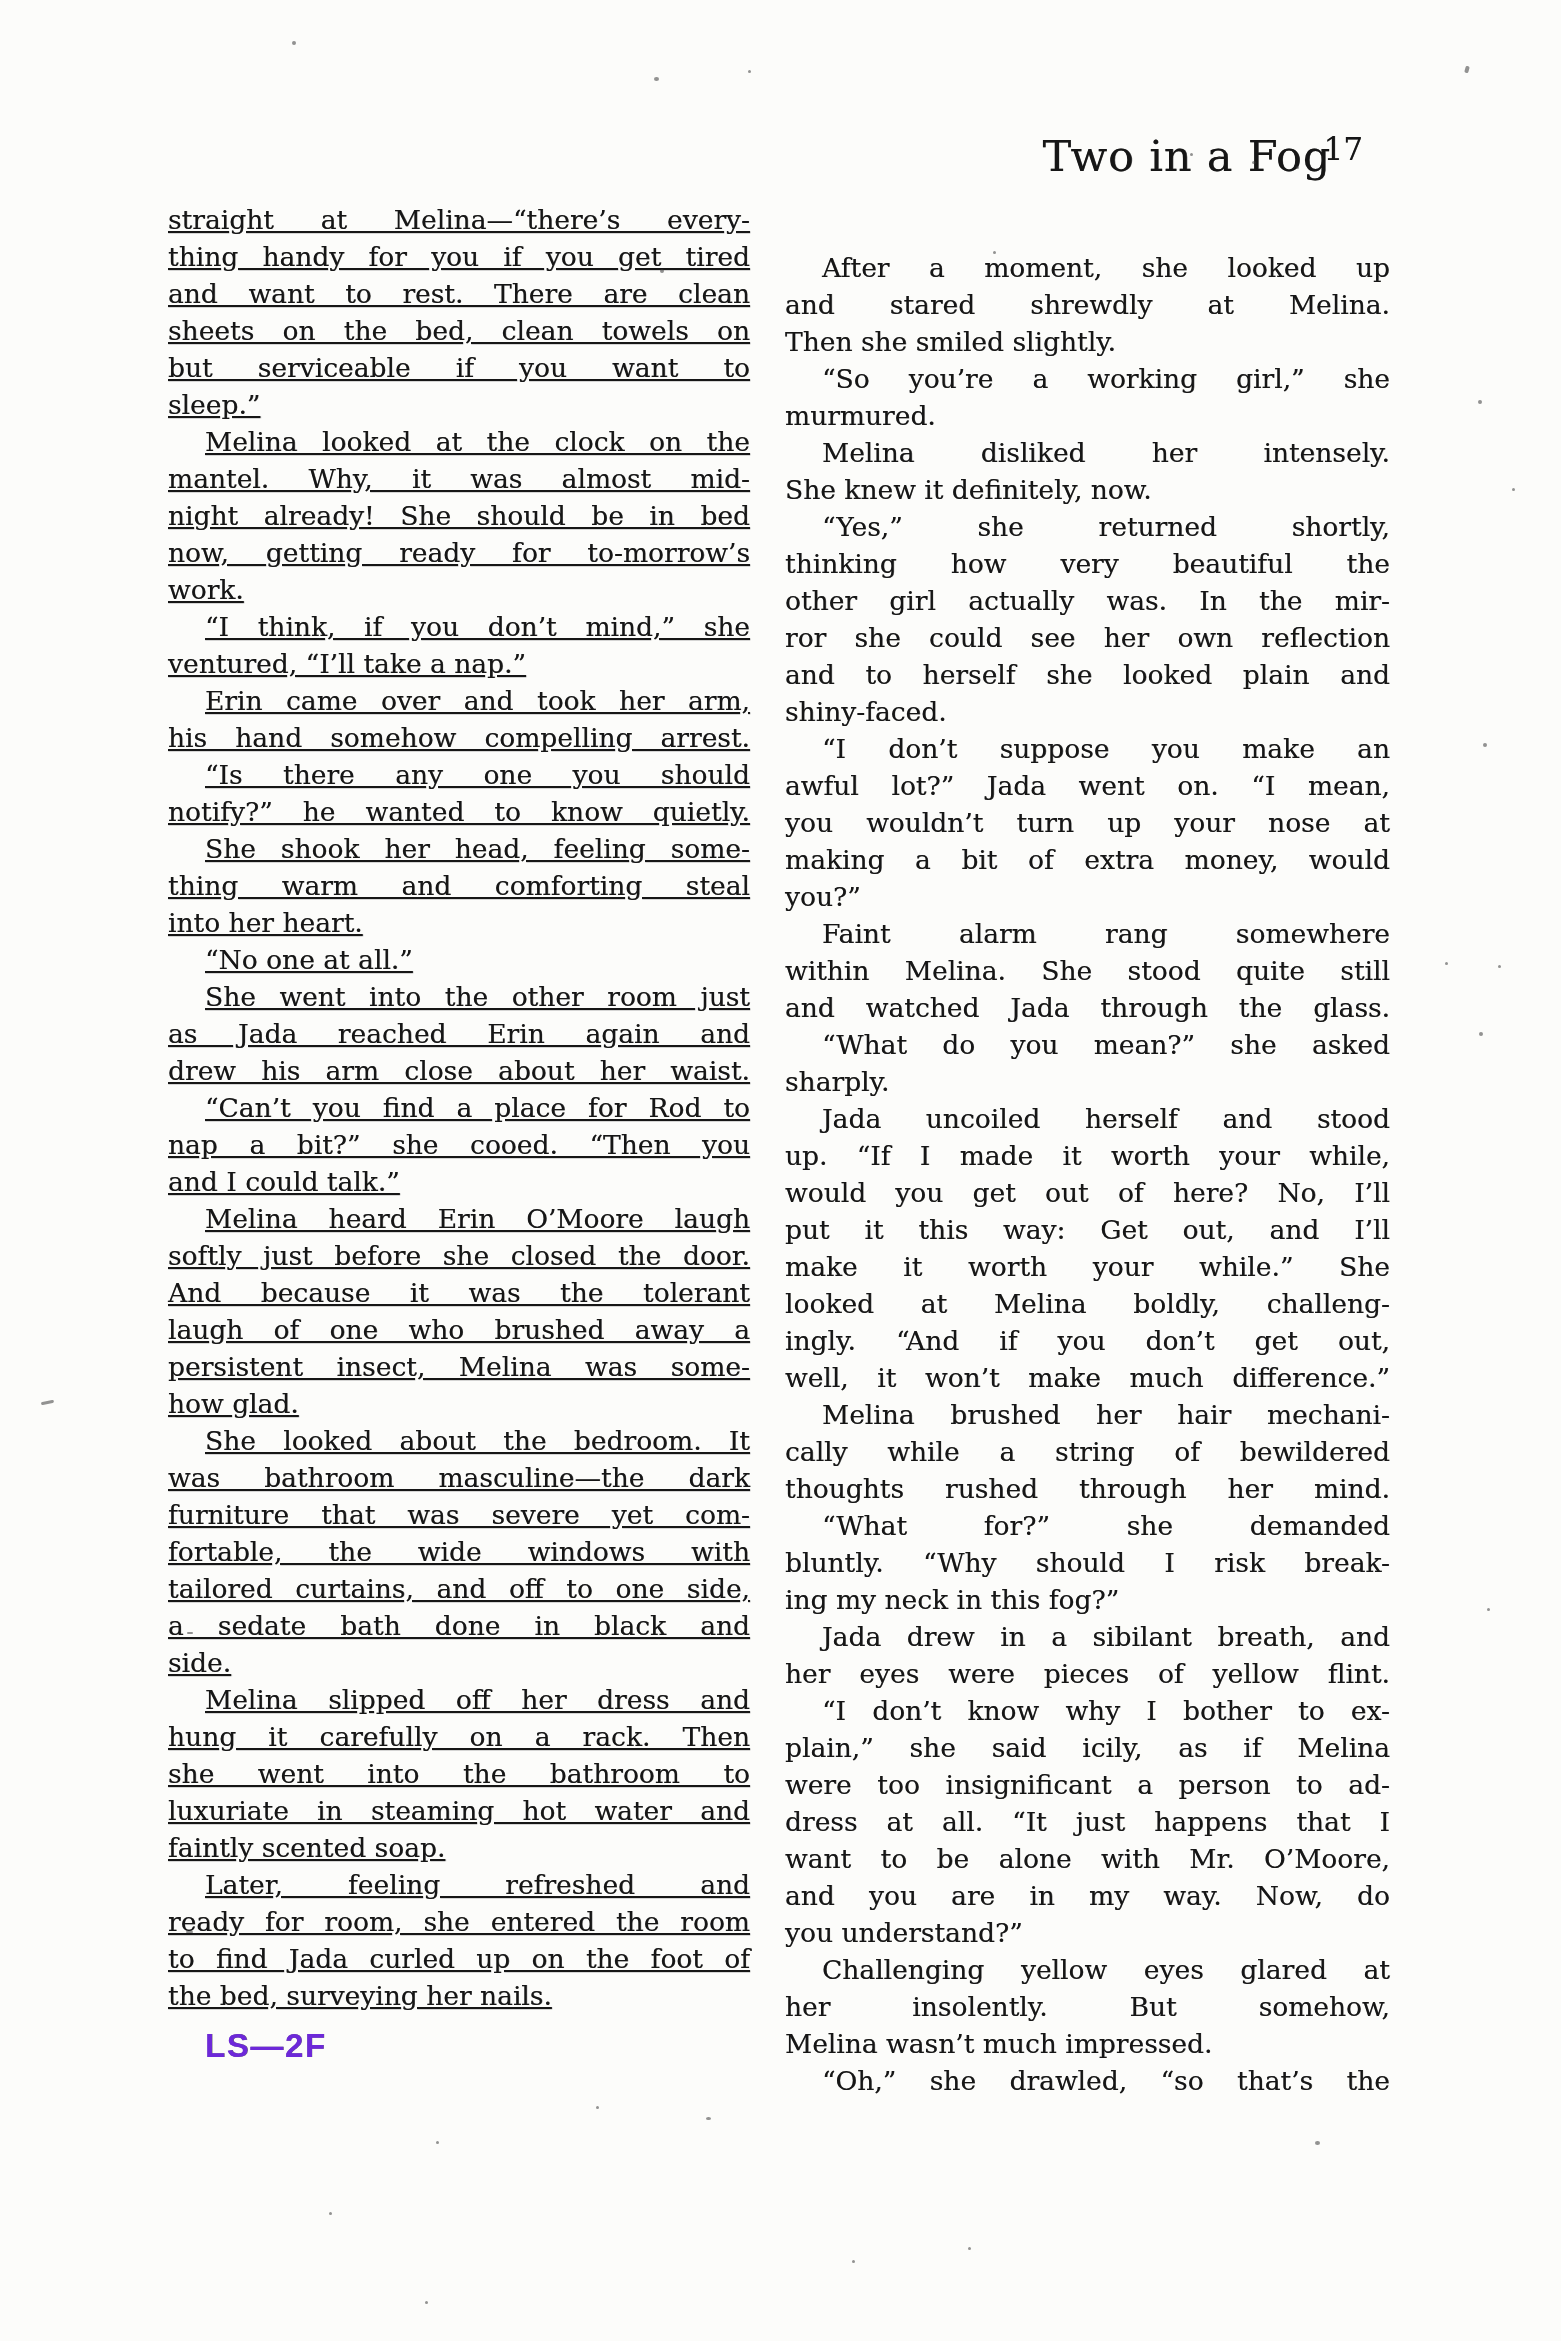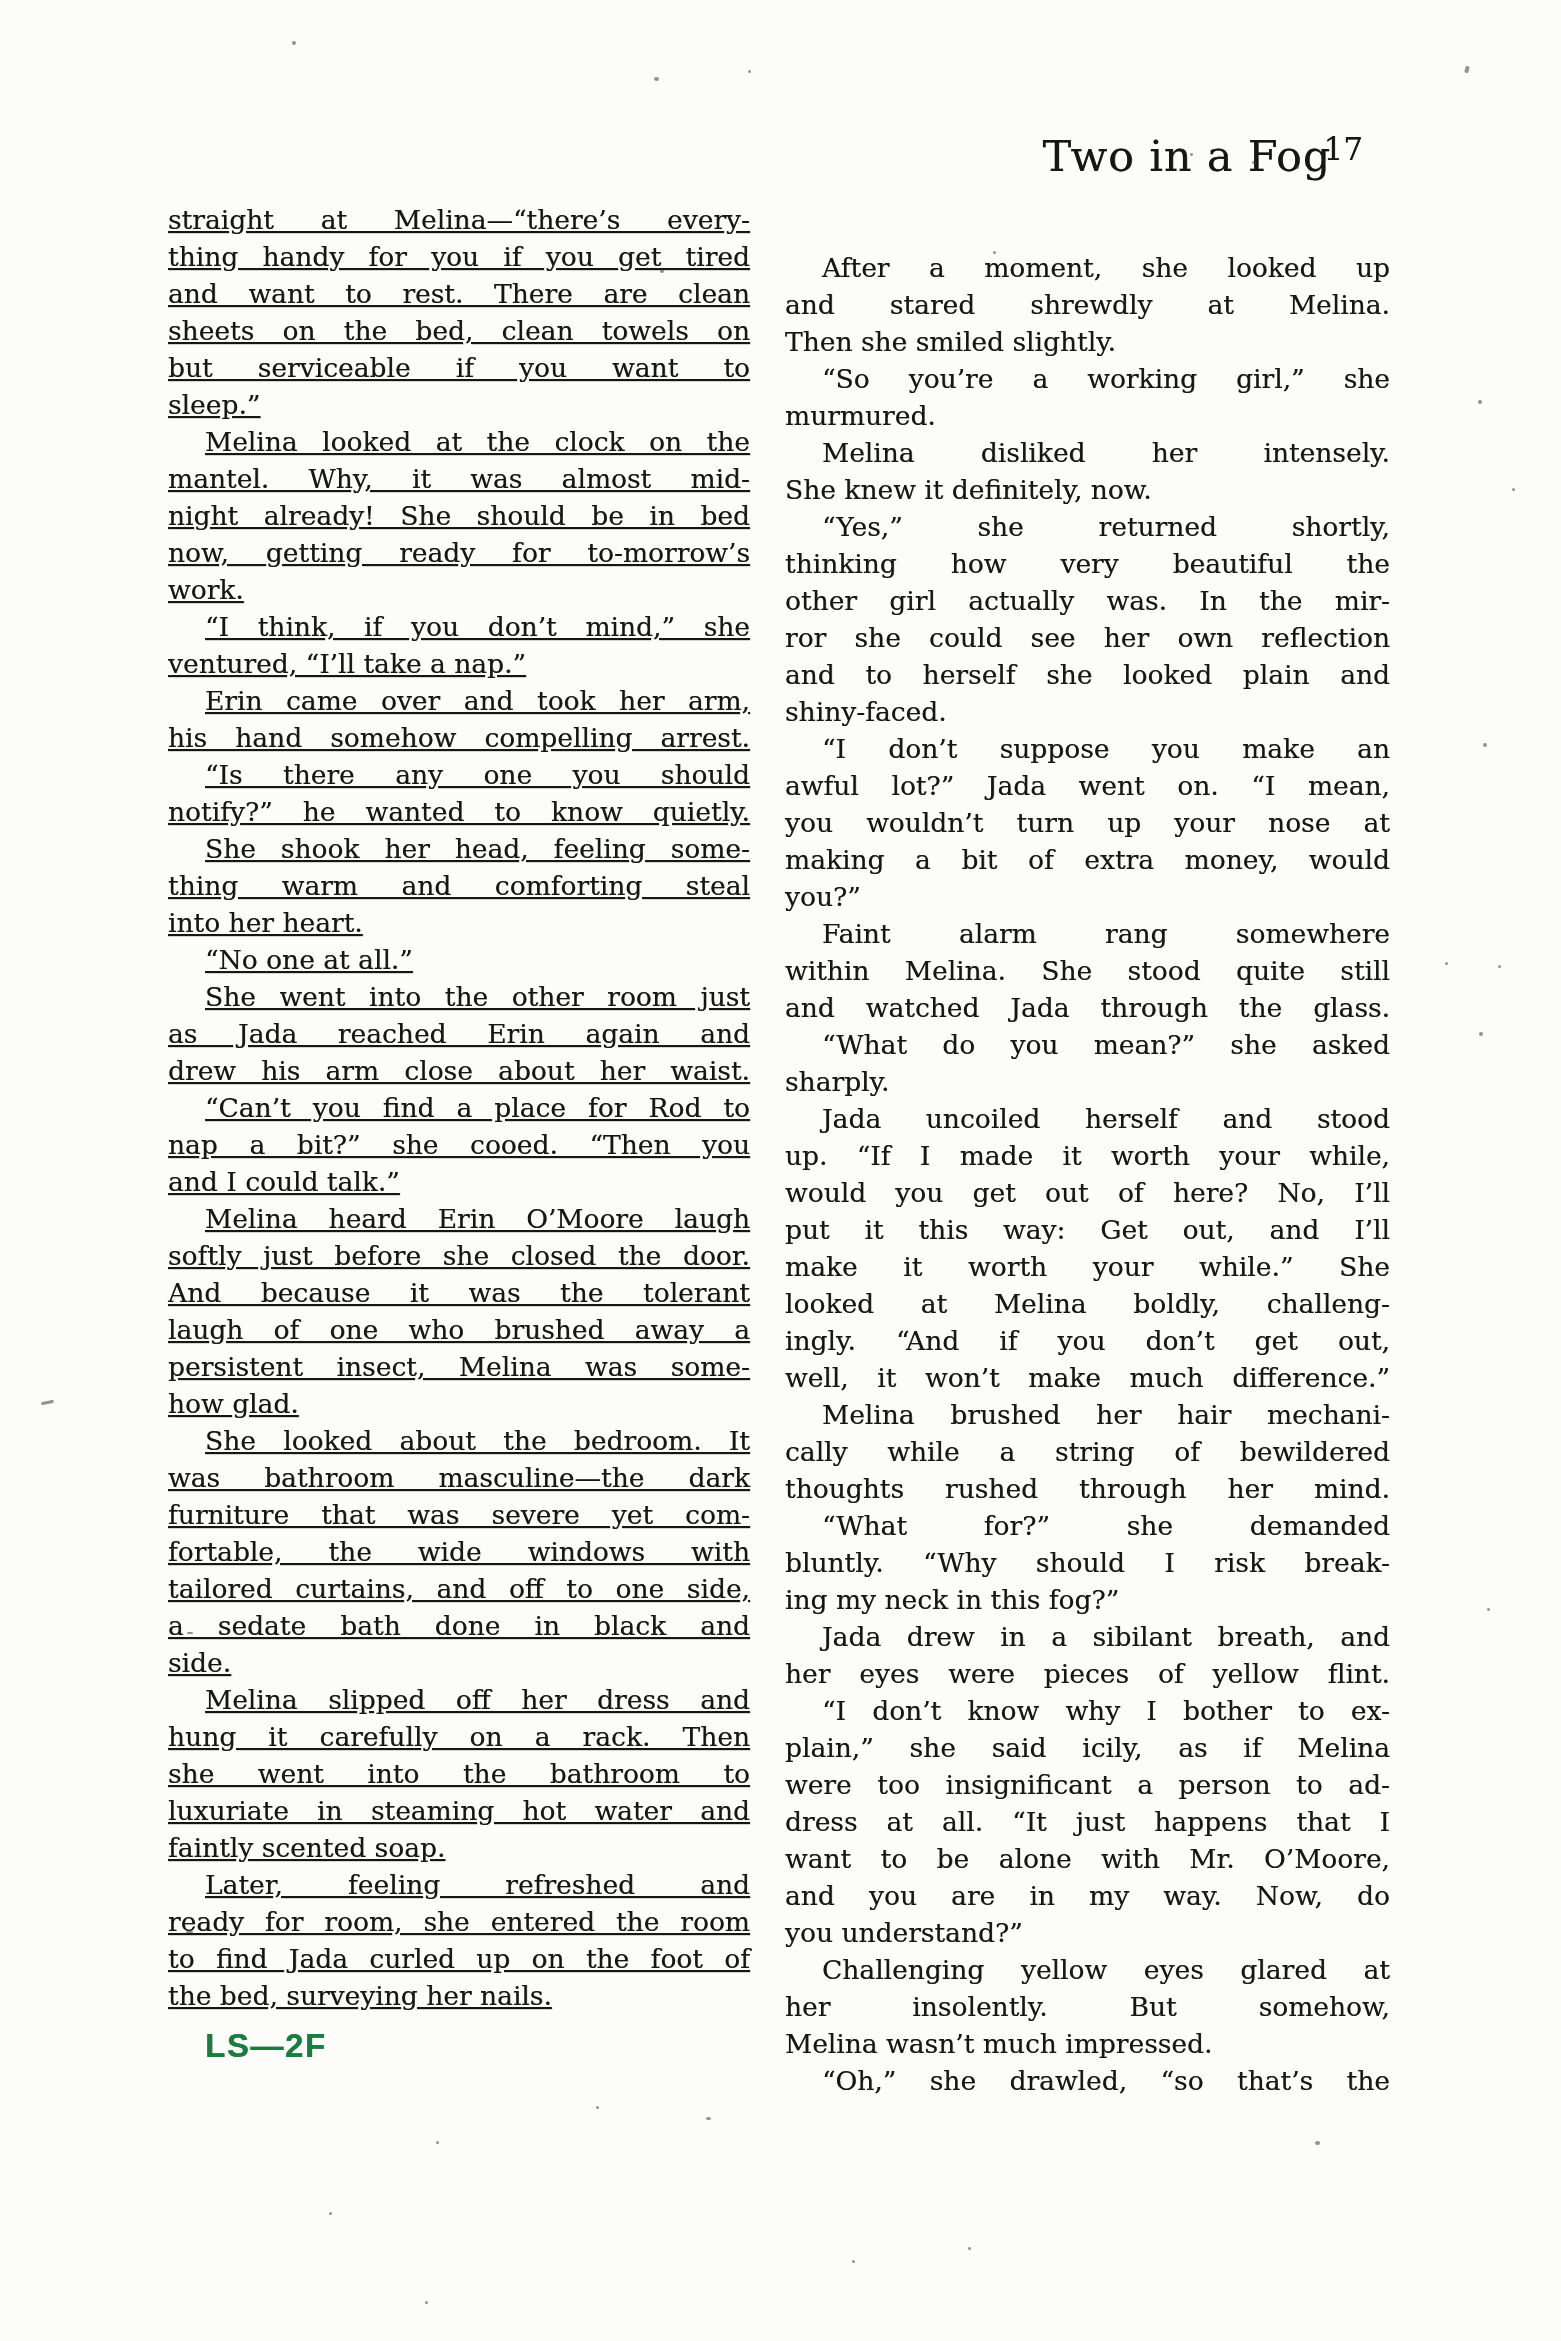--- a/index.html
+++ b/index.html
@@ -52,21 +52,21 @@
   }
   .line.endline { text-align-last: left; }
   .line.indent  { text-indent: 37px; }
   .printer-mark {
     position: absolute;
     left: 205px; top: 2027px;
     font-family: "Liberation Sans", "DejaVu Sans", sans-serif;
     font-weight: bold;
     font-size: 33px;
     letter-spacing: 1.6px;
-    color: #15803d;
+    color: #6d28d9;
     text-shadow: 0.4px 0.4px 0.4px rgba(10,10,10,.6);
   }
   .speck {
     position: absolute;
     background: #3a3a3a;
     border-radius: 50%;
     opacity: .55;
   }
 </style>
 </head>

